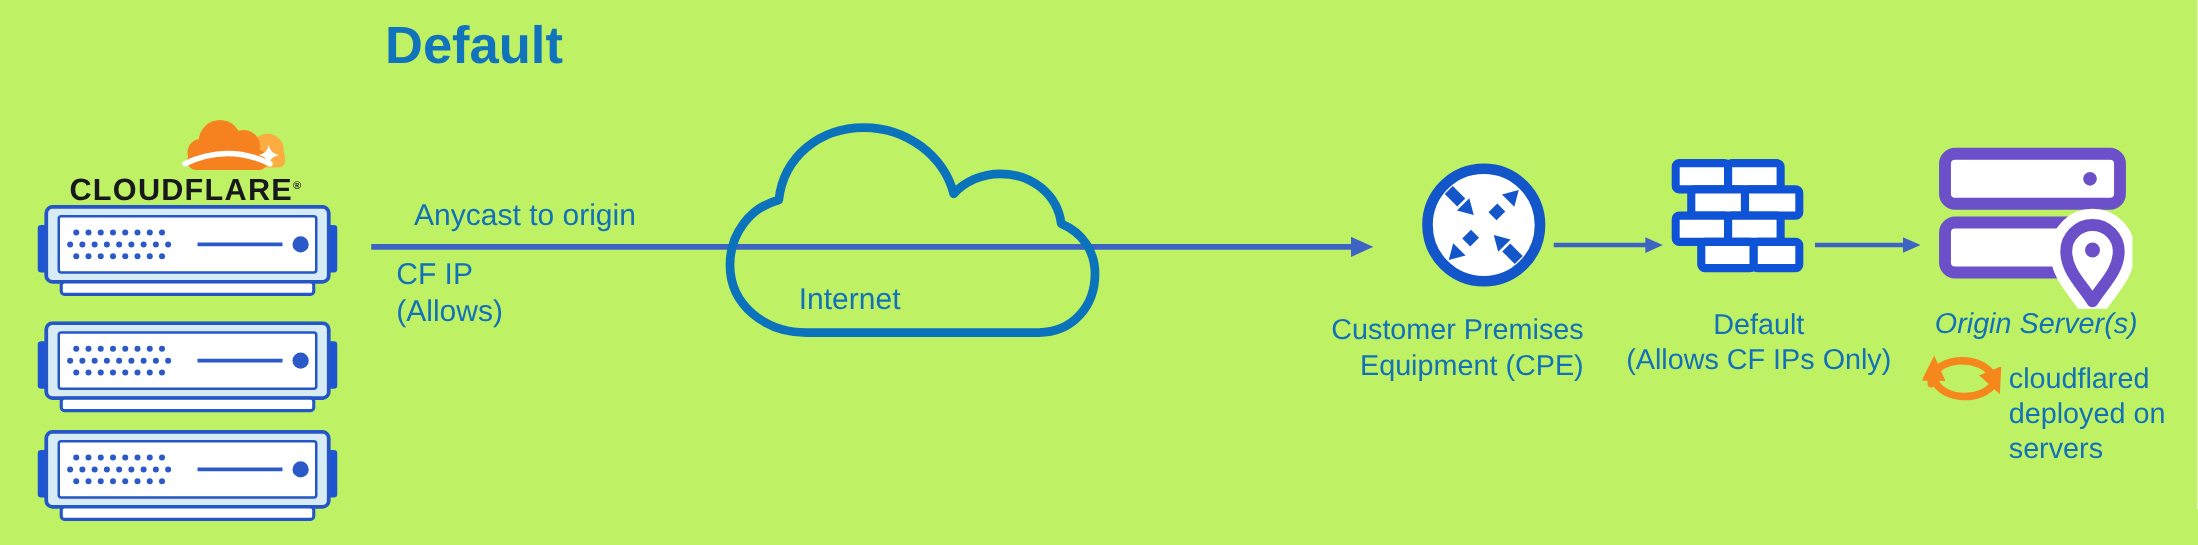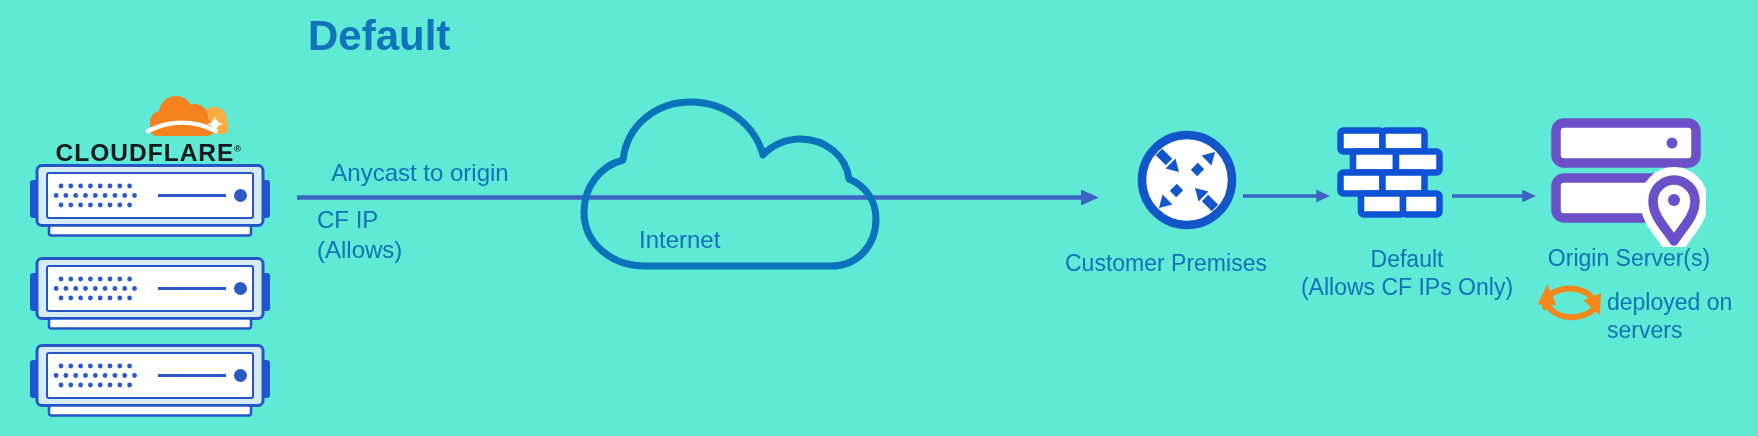--- a/index.html
+++ b/index.html
@@ -1,30 +1,30 @@
 <!DOCTYPE html>
 <html><head>
 <meta charset="utf-8">
 <style>
   html,body{margin:0;padding:0;background:#fff;}
   .canvas{
-    position:relative;width:1758px;height:436px;background:#5eead4;
+    position:relative;width:1758px;height:436px;background:#bef264;
     overflow:hidden;font-family:"Liberation Sans", sans-serif;
   }
   .abs{position:absolute;}
   .title{
     left:308px;top:12px;font-size:42px;font-weight:600;color:#1173bc;letter-spacing:0;
   }
   .lbl{color:#1271b8;font-size:23px;line-height:28px;white-space:nowrap;}
   .request-label{left:294px;top:159px;width:252px;text-align:center;font-size:24px;}
   .cfip-label{left:317px;top:205px;font-size:24px;line-height:30px;}
   .internet-label{left:639px;top:226px;width:152px;text-align:left;font-size:24px;}
   .cpe-label{left:1065px;top:249px;line-height:29px;text-align:right;}
   .fw-label{left:1294px;top:245px;width:226px;text-align:center;}
-  .origin-label{left:1540px;top:244px;width:178px;text-align:center;}
+  .origin-label{left:1540px;top:244px;width:178px;text-align:center;font-style:italic;}
   .note-label{left:1607px;top:288px;line-height:28px;}
   .wordmark{
     left:38px;top:139px;width:204px;text-align:right;
     font-size:24.5px;font-weight:bold;letter-spacing:1px;color:#17191c;white-space:nowrap;
   }
   .wordmark sup{font-size:9px;vertical-align:super;}
   svg{display:block;}
 </style>
 </head>
 <body>
@@ -138,20 +138,21 @@
     </g>
     <g fill="#1356c9">
       <polygon points="50,50 46.45,36.55 36.55,46.45"></polygon>
       <polygon points="86,30 82.45,43.45 72.55,33.55"></polygon>
       <polygon points="30,86 43.45,82.45 33.55,72.55"></polygon>
       <polygon points="66,66 79.45,69.55 69.55,79.45"></polygon>
     </g>
   </svg>
   <div class="abs lbl cpe-label">
     <div>Customer Premises</div>
+    <div>Equipment (CPE)</div>
   </div>
 
   <svg class="abs" style="left:1337px;top:127px" width="106" height="94" viewBox="0 0 106 94">
     <g fill="#ffffff" stroke="#0e52d6" stroke-width="6.5" stroke-linejoin="round">
       <rect x="3.5" y="3.5" width="42" height="21" rx="3"></rect>
       <rect x="45.5" y="3.5" width="42" height="21" rx="3"></rect>
       <rect x="16" y="24.5" width="43" height="21" rx="3"></rect>
       <rect x="59" y="24.5" width="43.5" height="21" rx="3"></rect>
       <rect x="3.5" y="45.5" width="42" height="21" rx="3"></rect>
       <rect x="45.5" y="45.5" width="42" height="21" rx="3"></rect>
@@ -177,17 +178,18 @@
   <svg class="abs" style="left:1538px;top:280px" width="66" height="46" viewBox="0 0 66 46">
     <defs>
       <marker id="ah-or" markerWidth="3.4" markerHeight="3.2" refX="0.8" refY="1.6" orient="auto" markerUnits="strokeWidth">
         <path d="M0,0 L3.4,1.6 L0,3.2 Z" fill="#f6871d"></path>
       </marker>
     </defs>
     <path d="M 7,27 A 25,17 0 0 1 56,21" fill="none" stroke="#f6871d" stroke-width="6" stroke-linecap="round" marker-end="url(#ah-or)"></path>
     <path d="M 58,25 A 25,17 0 0 1 9,20" fill="none" stroke="#f6871d" stroke-width="6" stroke-linecap="round" marker-end="url(#ah-or)"></path>
   </svg>
   <div class="abs lbl note-label">
+    <div>cloudflared</div>
     <div>deployed on</div>
     <div>servers</div>
   </div>
 
 </div>
 
 </body></html>

